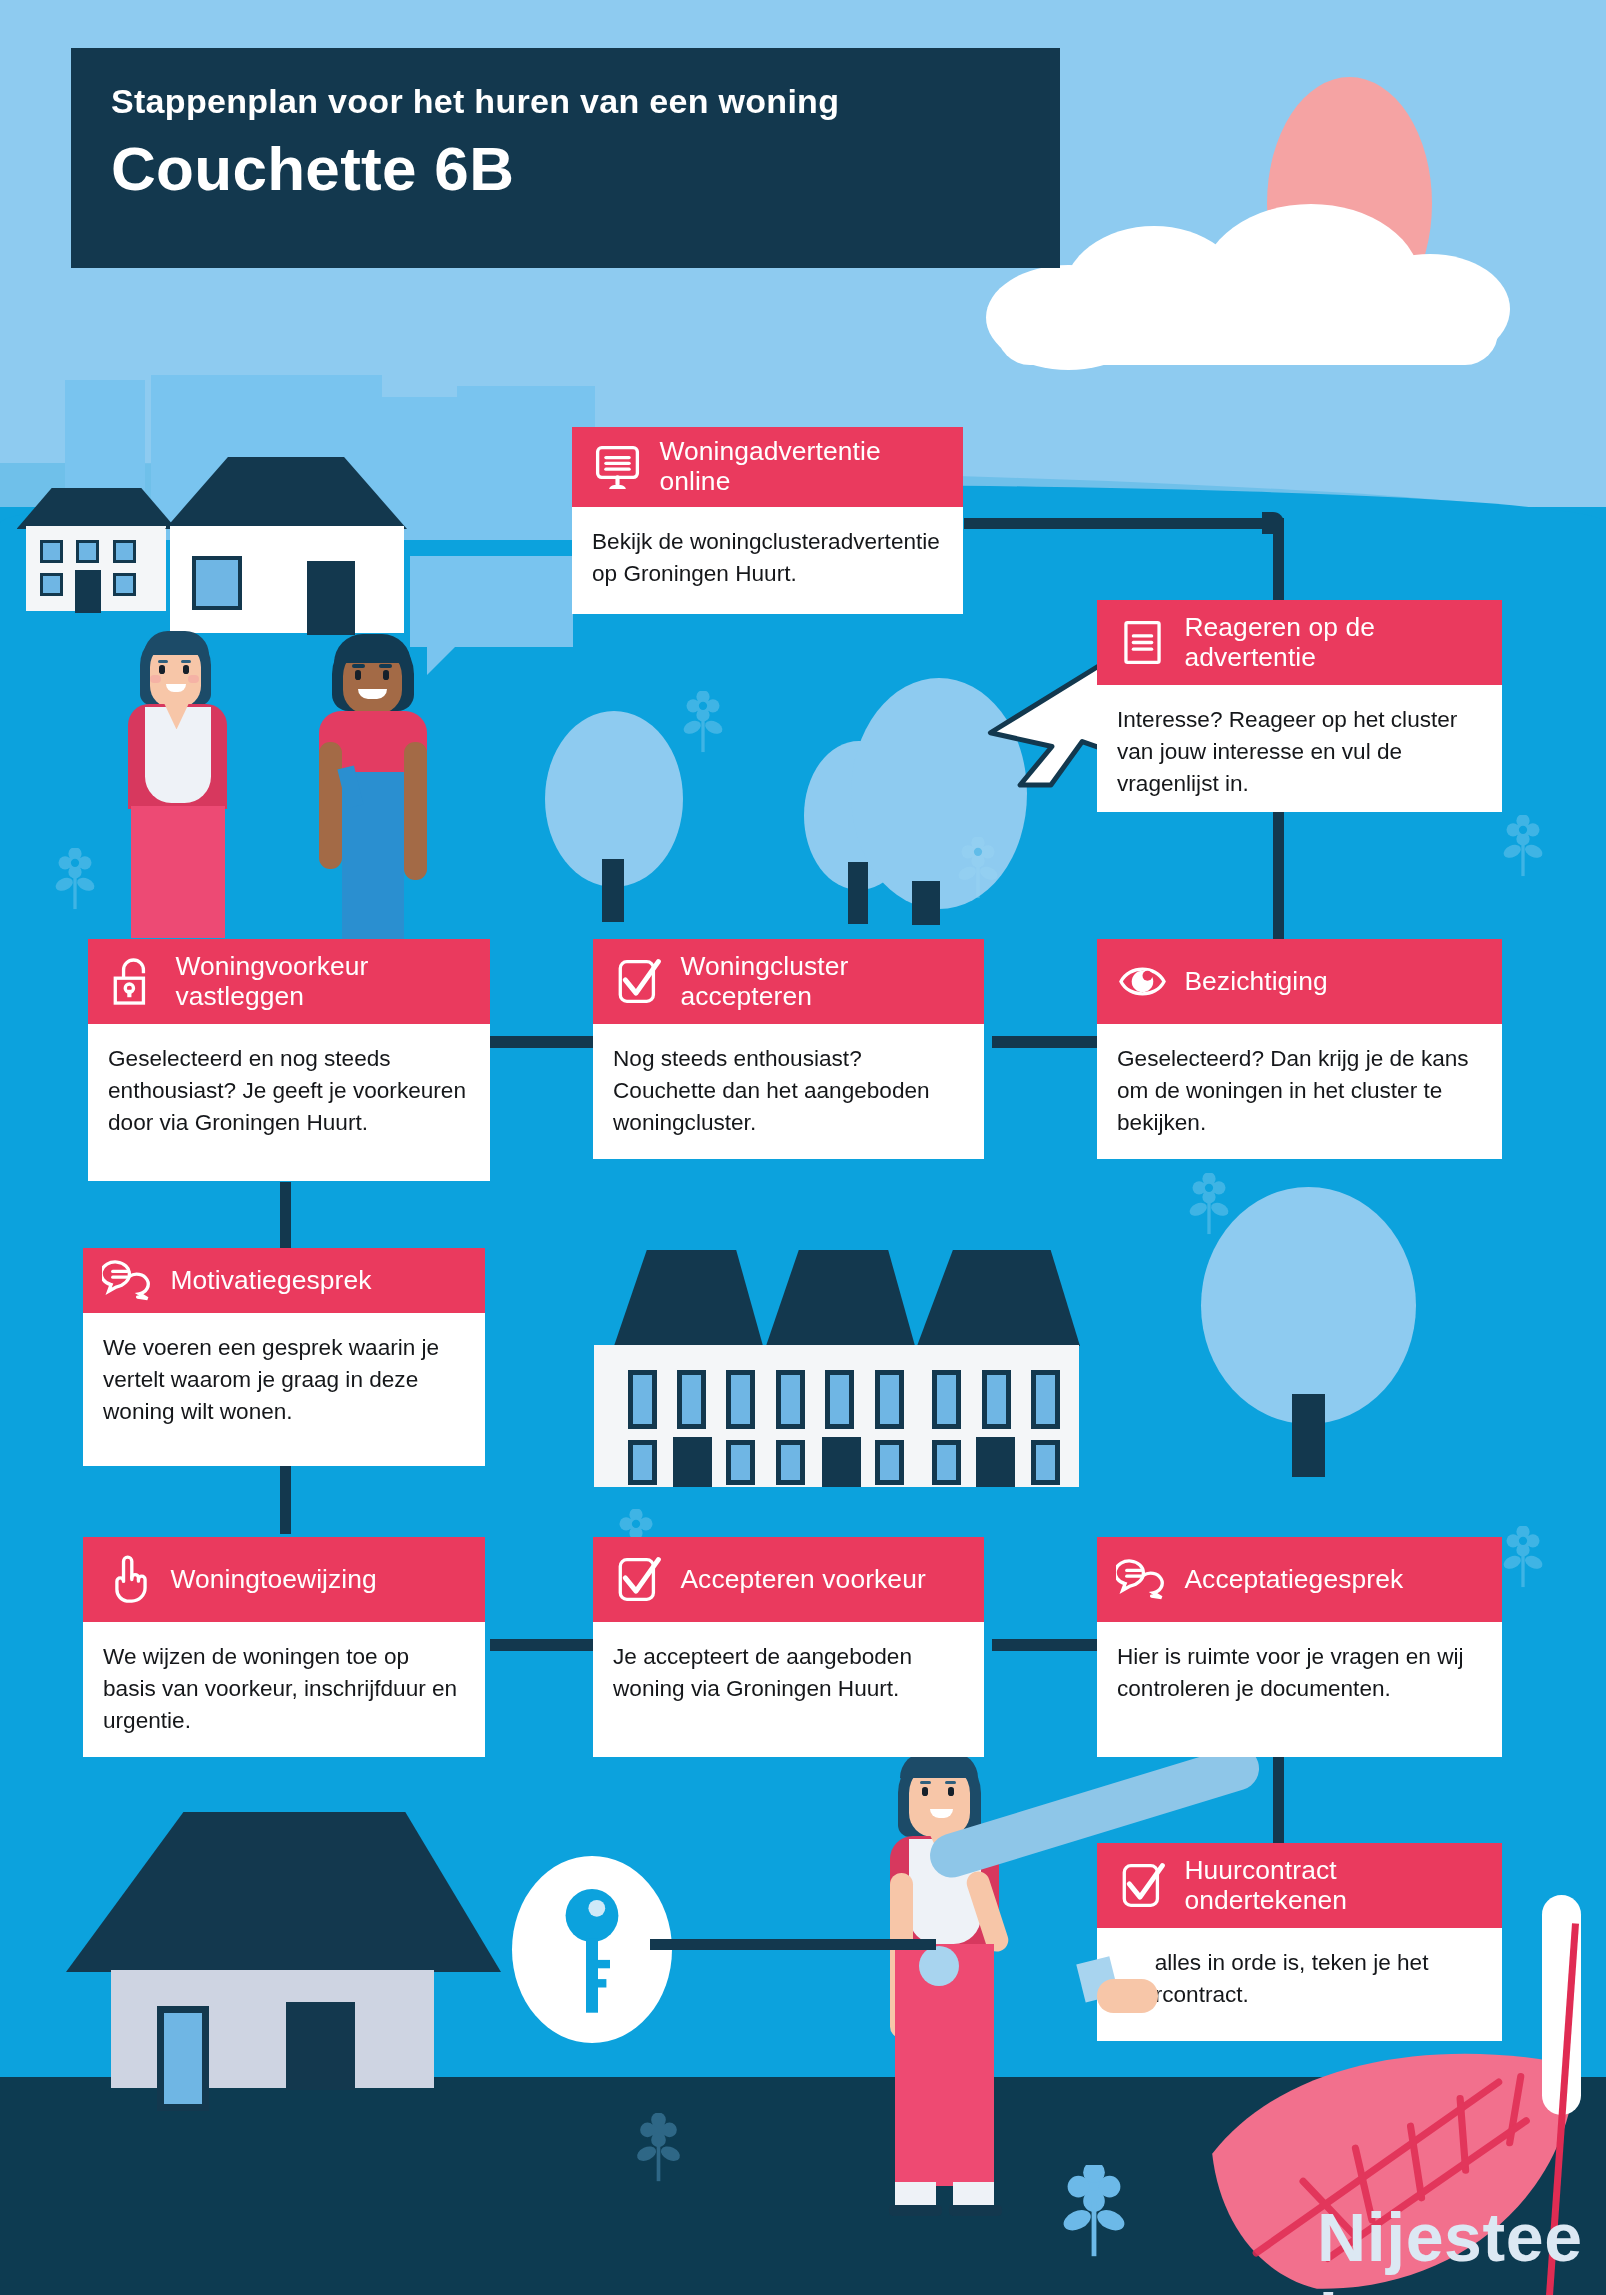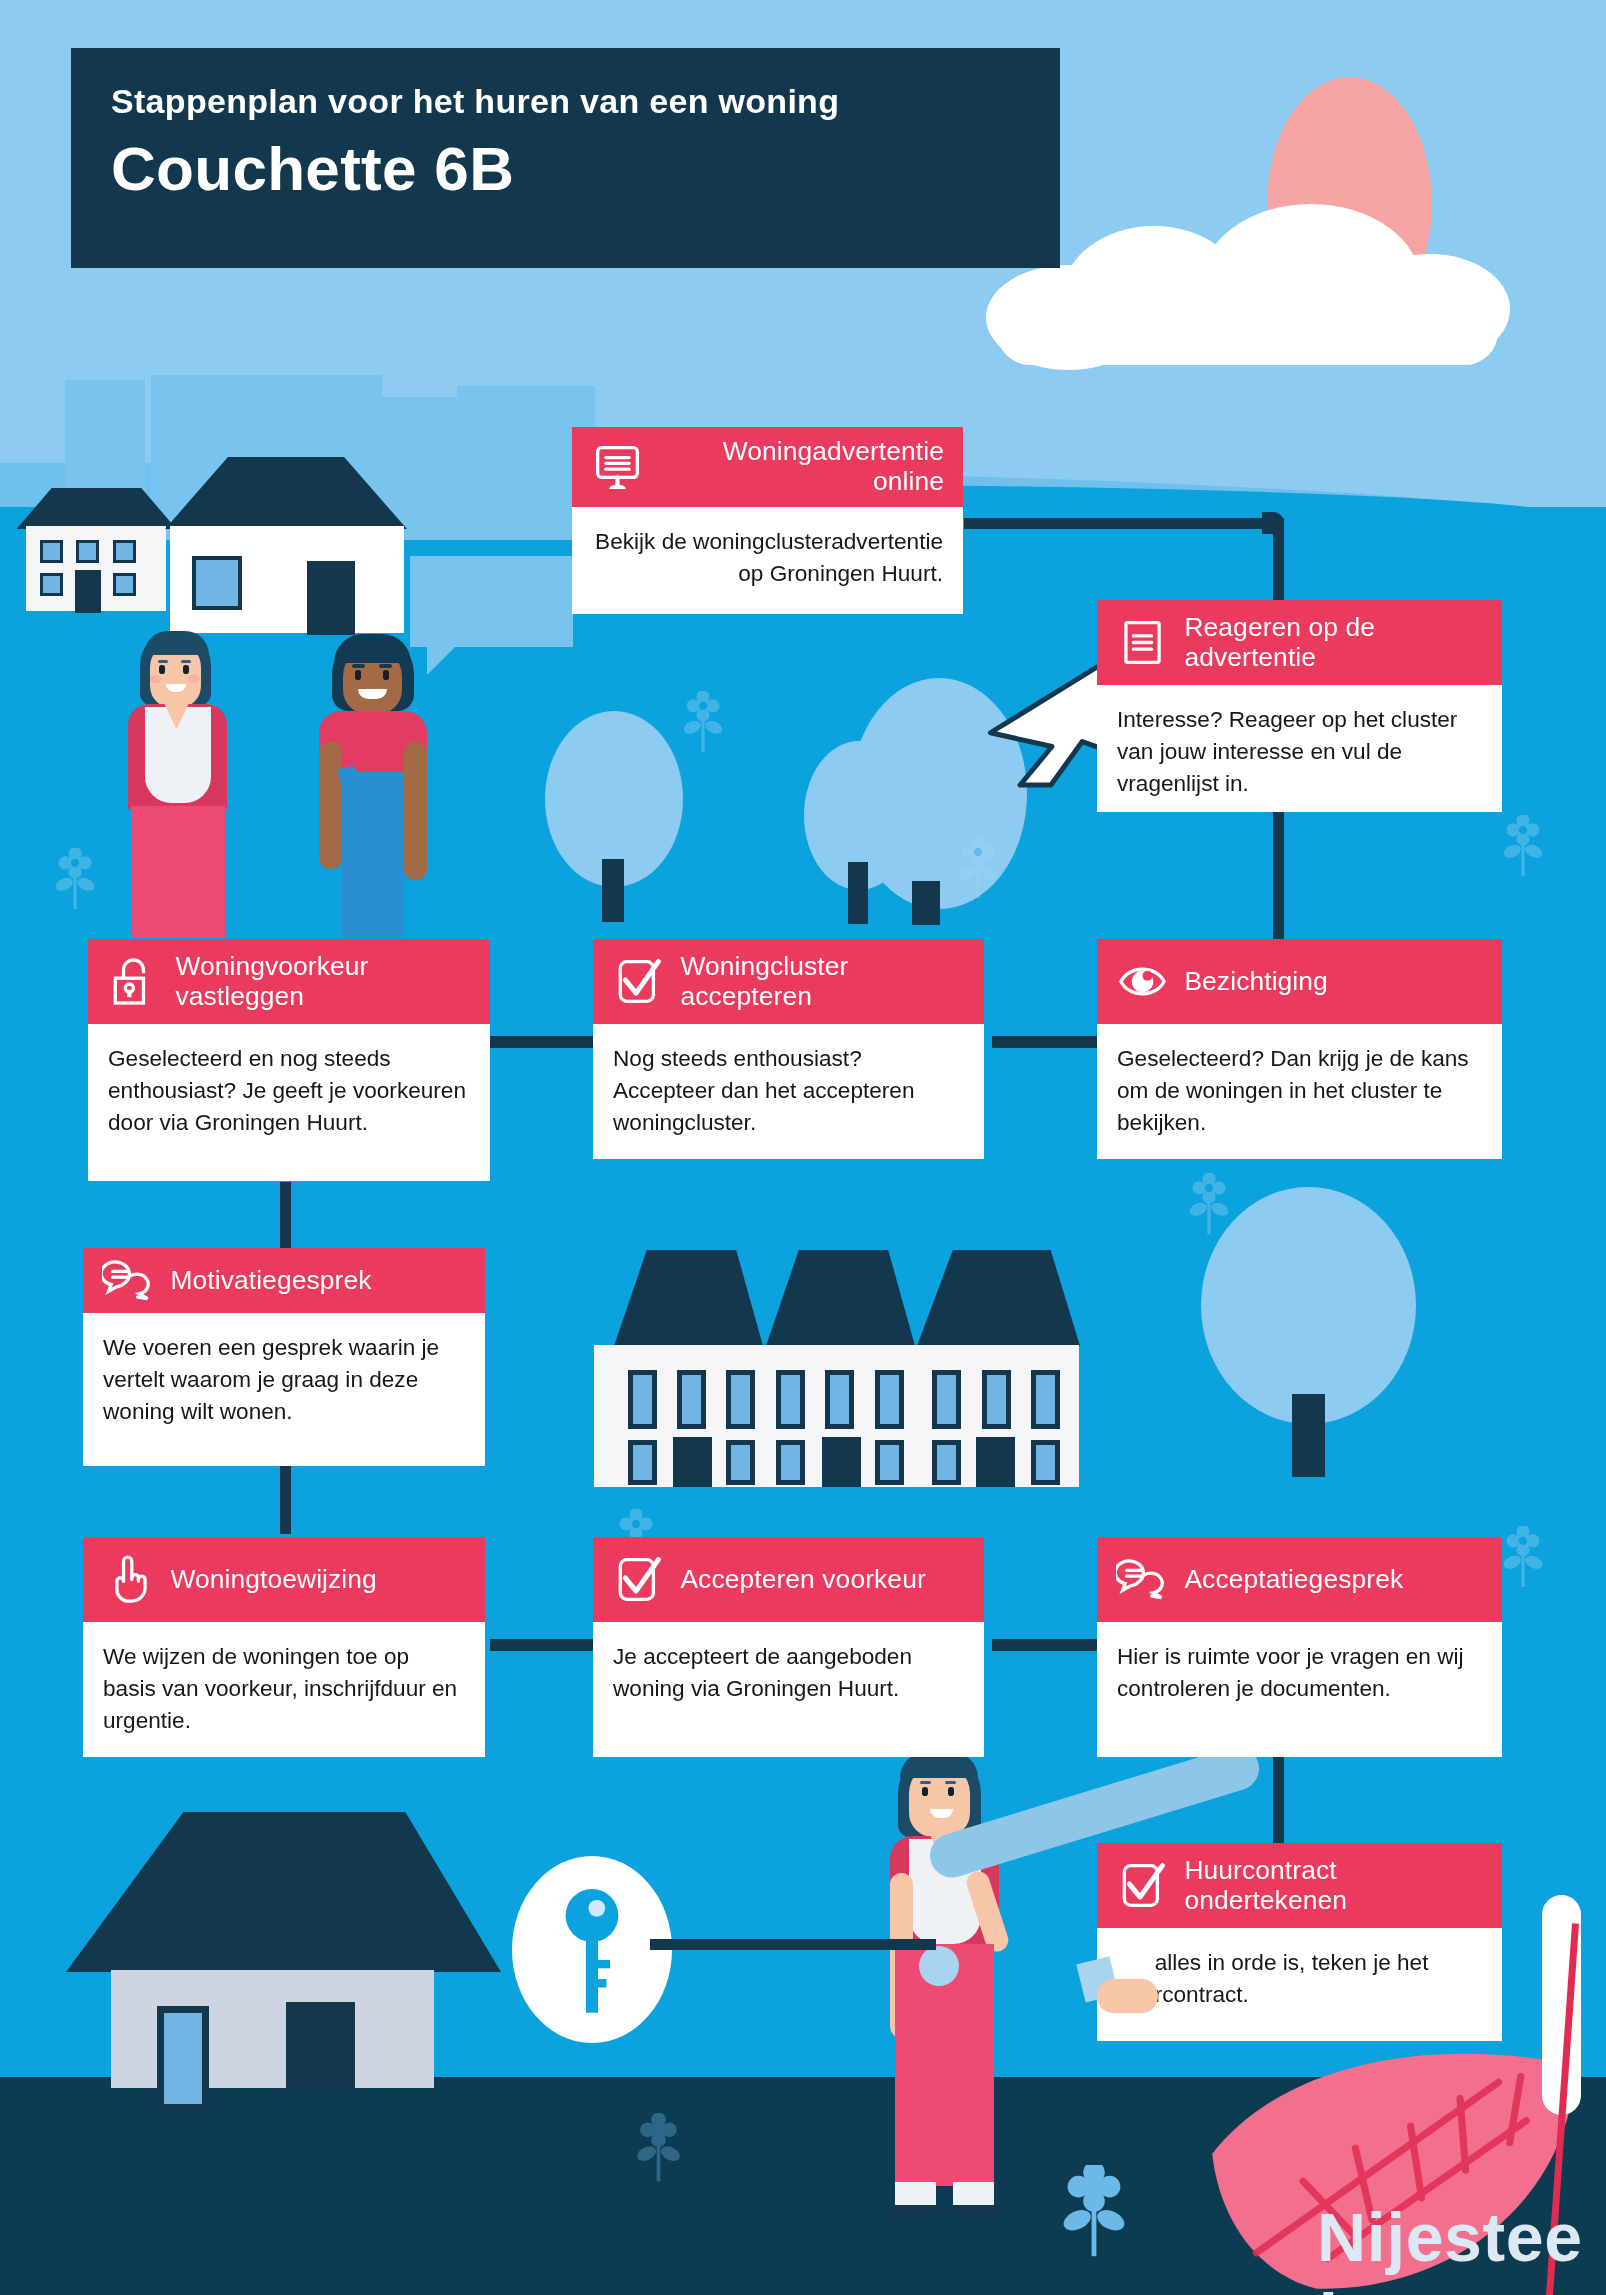--- a/index.html
+++ b/index.html
@@ -392,21 +392,21 @@
 
   <svg class="cursor" width="176" height="160" viewBox="0 0 320 290">
     <path d="M300 10 L8 190 L120 215 L62 285 L118 285 L175 206 L300 250 Z" fill="#ffffff" stroke="#13384e" stroke-width="9" stroke-linejoin="round"></path>
   </svg>
 
   <div class="titlebox">
     <div class="sub">Stappenplan voor het huren van een woning</div>
     <div class="main">Couchette 6B</div>
   </div>
 
-  <div class="card" style="left:572px;top:427px;width:391px;height:187px;text-align:right;">
+  <div class="card" style="left:572px;top:427px;width:391px;height:187px;">
     <div class="head" style="height:80px;">
       <svg class="ic" width="53" height="53" viewBox="0 0 64 64" fill="none" stroke="#ffffff" stroke-width="4" stroke-linecap="round">
         <rect x="8" y="8" width="48" height="36" rx="5"></rect>
         <line x1="18" y1="20" x2="46" y2="20"></line>
         <line x1="18" y1="27" x2="46" y2="27"></line>
         <line x1="18" y1="34" x2="46" y2="34"></line>
         <path d="M32 44 L32 52" stroke-width="5"></path>
         <path d="M22 58 C22 51 42 51 42 58 Z" fill="#ffffff" stroke="none"></path>
       </svg>
       <span class="ttl">Woningadvertentie online</span>
@@ -440,21 +440,21 @@
   </div>
 
   <div class="card" style="left:593px;top:939px;width:391px;height:220px;">
     <div class="head" style="height:85px;">
       <svg class="ic" width="53" height="53" viewBox="0 0 64 64" fill="none" stroke="#ffffff" stroke-width="4" stroke-linecap="round" stroke-linejoin="round">
         <rect x="10" y="8" width="40" height="48" rx="8"></rect>
         <path d="M16 30 L29 46 L56 8" stroke-width="6"></path>
       </svg>
       <span class="ttl">Woningcluster accepteren</span>
     </div>
-    <div class="body">Nog steeds enthousiast? Accepteer dan het accepteren woningcluster.</div>
+    <div class="body">Nog steeds enthousiast? Couchette dan het aangeboden woningcluster.</div>
   </div>
 
   <div class="card" style="left:88px;top:939px;width:402px;height:242px;">
     <div class="head" style="height:85px;">
       <svg class="ic" width="53" height="53" viewBox="0 0 64 64" fill="none" stroke="#ffffff" stroke-width="4">
         <rect x="10" y="28" width="34" height="30"></rect>
         <path d="M20 28 V18 a12 12 0 0 1 24 0 v4"></path>
         <circle cx="27" cy="40" r="5"></circle>
         <rect x="24.5" y="42" width="5" height="9" fill="#ffffff" stroke="none"></rect>
       </svg>

